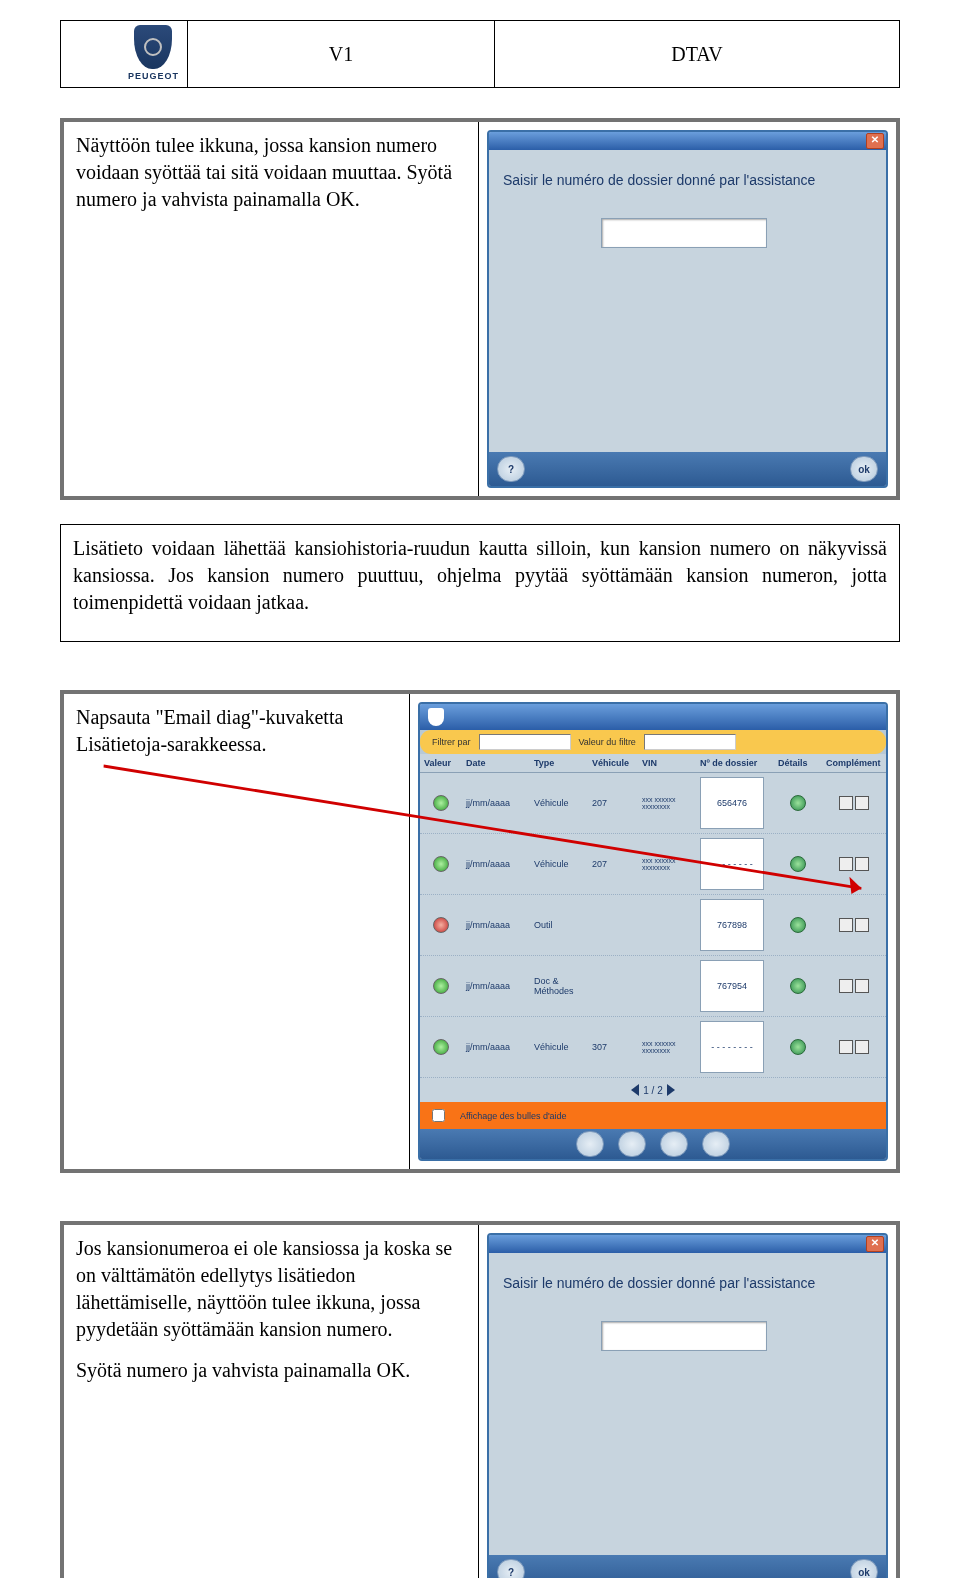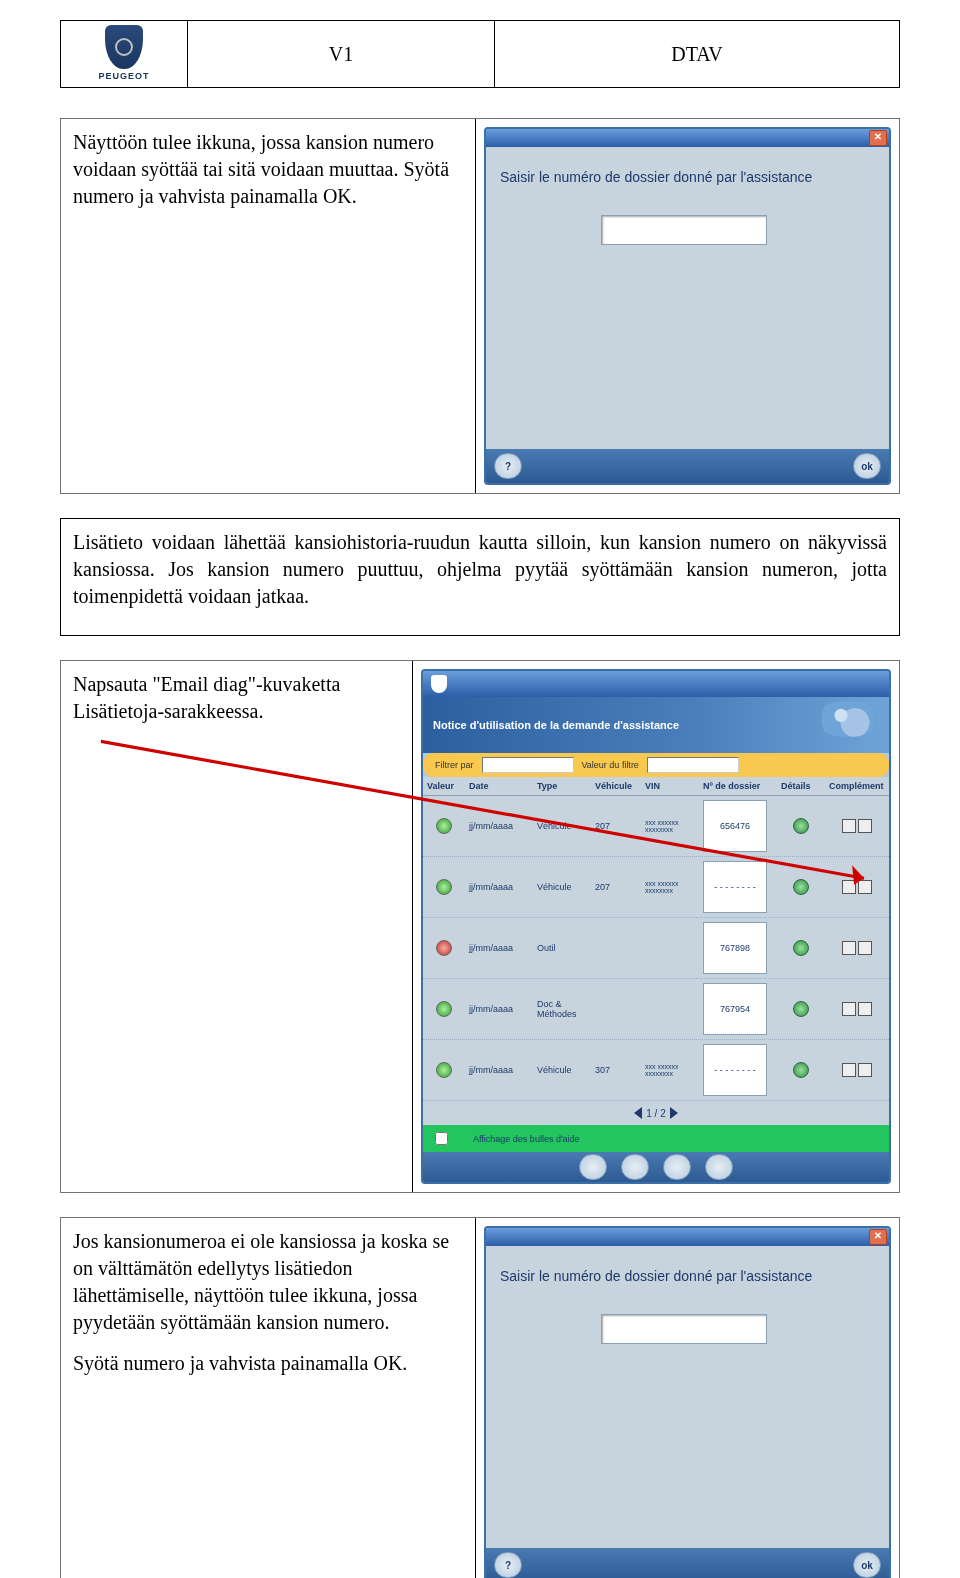--- a/index.html
+++ b/index.html
@@ -16,21 +16,21 @@
   .header-table {
     width: 100%;
     border-collapse: collapse;
     margin-bottom: 30px;
   }
   .header-table td {
     border: 1px solid #000;
     padding: 4px 8px;
     vertical-align: middle;
   }
-  .logo-cell { width: 110px; text-align: center; }
+  .logo-cell { width: 110px; text-align: right; }
   .logo {
     display: inline-block;
     position: relative;
   }
   .logo-shield {
     width: 38px; height: 44px;
     background: linear-gradient(#2b4a7a,#1a3660);
     border-radius: 6px 6px 18px 18px / 6px 6px 30px 30px;
     margin: 0 auto;
     position: relative;
@@ -215,22 +215,22 @@
   }
   .hist-pager{
     display:flex;align-items:center;justify-content:center;
     gap:4px; padding:6px 0; color:#1d3a6a; font-size:10px;
     background:#c7d4de;
   }
   .tri{width:0;height:0;border-top:6px solid transparent;border-bottom:6px solid transparent;}
   .tri.l{border-right:8px solid #1d3a6a;}
   .tri.r{border-left:8px solid #1d3a6a;}
   .hist-help{
-    font-size:9px;color:#1d3a6a;padding:4px 8px;background:#22c55e;
-    display:flex;align-items:center;gap:22px;
+    font-size:9px;color:#1d3a6a;padding:4px 8px;background:#f97316;
+    display:flex;align-items:center;gap:12px;
   }
   .hist-foot{
     height:30px;background:linear-gradient(#4a7ab2,#2d5a92);
     display:flex;align-items:center;justify-content:center;gap:14px;
   }
 
   
   .arrow-wrap{position:relative;}
   .arrow-svg{position:absolute;left:0;top:0;width:100%;height:100%;pointer-events:none;}
 
@@ -240,22 +240,23 @@
     margin-top:40px;
   }
 
   .table-border-outer {
     border:1px solid #000;
     padding:10px 12px;
   }
   .table-row-outer {
     display:flex;
     gap:0;
-    border:1px solid #737373;
+    border:4px solid #737373;
     margin-bottom:0;
+    margin-top:24px;
   }
   .table-row-outer > .cell-text {
     width:390px;
     border-right:1px solid #000;
     padding:10px 12px;
     font-size:20px;
     line-height:1.35;
   }
   .table-row-outer > .cell-img {
     flex:1;
@@ -309,24 +310,20 @@
   </div>
 
   <div class="two-row-gap"></div>
 
   <div class="table-row-outer arrow-wrap">
     <div class="cell-text">Napsauta "Email diag"-kuvaketta Lisätietoja-sarakkeessa.</div>
     <div class="cell-img">
       <div class="hist">
         <div class="hist-top">
           <div class="mini-shield"></div>
-        </div>
-        <div class="hist-banner">
-          <span>Notice d'utilisation de la demande d'assistance</span>
-          <div class="swirl"></div>
         </div>
         <div class="hist-filter">
           <span>Filtrer par</span>
           <div class="fbox"></div>
           <span>Valeur du filtre</span>
           <div class="fbox"></div>
         </div>
         <div class="hist-cols">
           <div class="c-statut">Valeur</div>
           <div class="c-date">Date</div>

